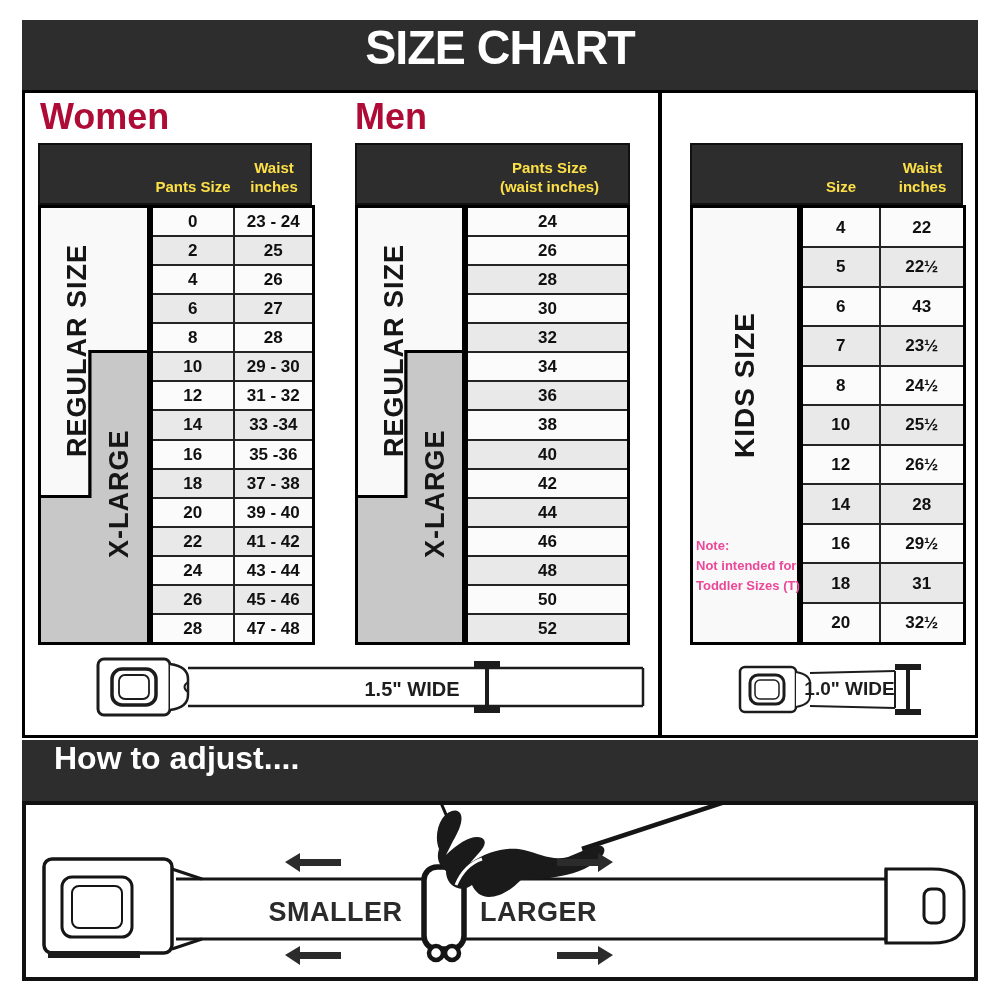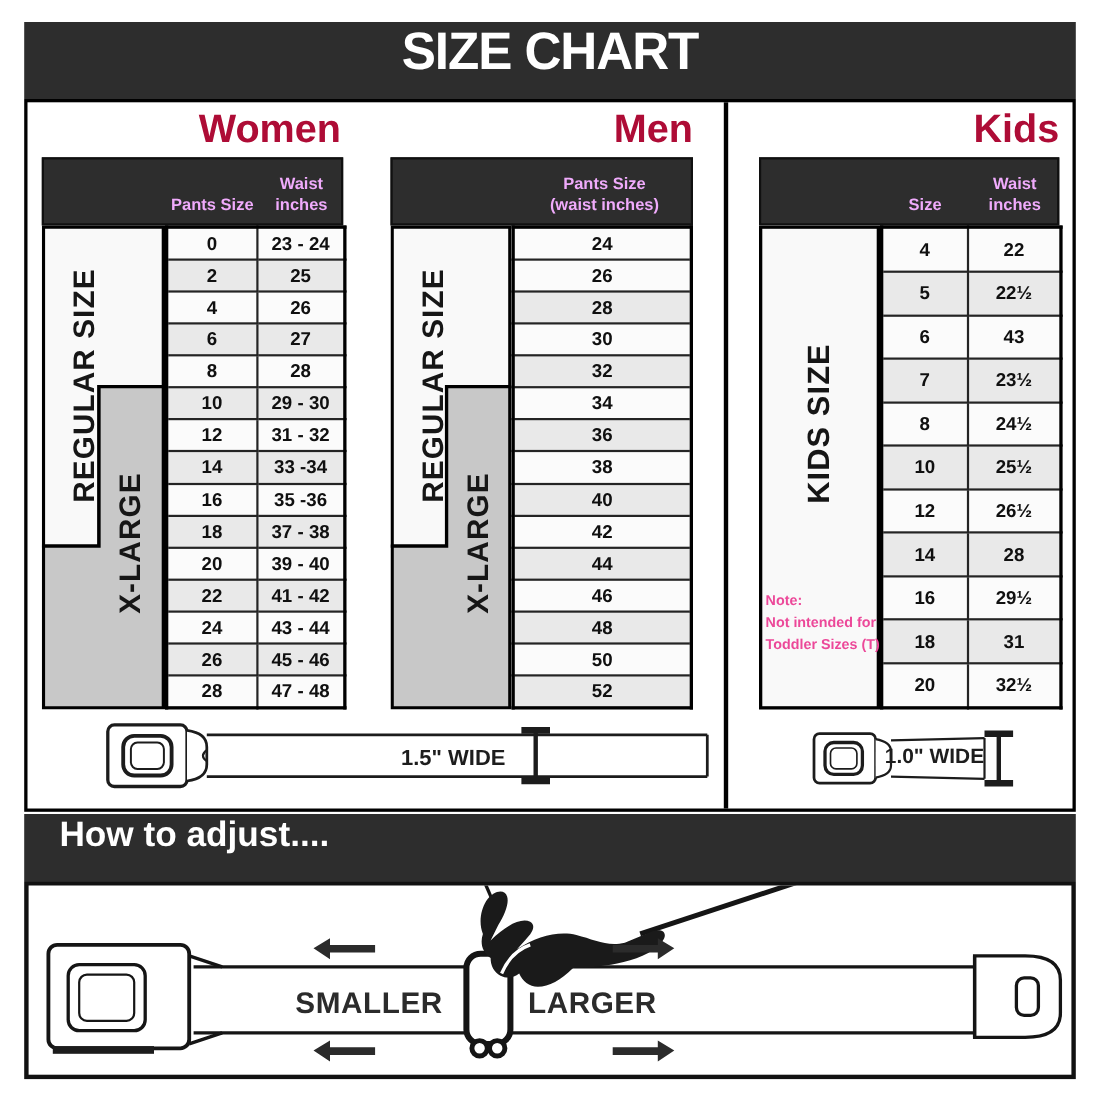--- a/index.html
+++ b/index.html
@@ -6,24 +6,24 @@
   .page{position:relative;width:1000px;height:1000px;background:#fff;overflow:hidden;
         font-family:"Liberation Sans",sans-serif;color:#111;}
   .abs{position:absolute;}
   
   .title-bar{position:absolute;left:22px;top:20px;width:956px;height:70px;background:#2d2d2d;
              display:flex;justify-content:center;}
   .title-bar span{color:#fff;font-size:48px;font-weight:bold;letter-spacing:-1px;transform:scaleX(.97);}
   
   .main-frame{position:absolute;left:22px;top:90px;width:956px;height:648px;border:3px solid #000;box-sizing:border-box;background:#fff;}
   .divider{position:absolute;left:633px;top:0;width:4px;height:100%;background:#000;}
-  .sec-h{position:absolute;top:96px;font-size:36px;font-weight:bold;color:#ae0c36;text-align:right;}
+  .sec-h{position:absolute;top:96px;font-size:36px;font-weight:bold;color:#ae0c36;text-align:left;}
   
   .thead{position:absolute;top:143px;height:62px;background:#2d2d2d;box-sizing:border-box;border:2px solid #101010;}
-  .thead .hcell{position:absolute;bottom:7px;text-align:center;color:#f0abfc;font-size:15px;font-weight:600;line-height:19px;}
+  .thead .hcell{position:absolute;bottom:7px;text-align:center;color:#fde047;font-size:15px;font-weight:600;line-height:19px;}
   
   table.val{position:absolute;border-collapse:collapse;table-layout:fixed;border:3px solid #000;box-sizing:border-box;}
   table.val td{border:2.5px solid #242424;text-align:center;vertical-align:middle;
                font-weight:bold;font-size:17px;color:#101010;background:#fbfbfb;padding:0;line-height:1;}
   table.alt-even tr:nth-child(even) td{background:#e9e9e9;}
   table.men-table tr:nth-child(odd):not(:first-child) td{background:#e9e9e9;}
   
   .vlabel{position:absolute;display:flex;align-items:center;justify-content:center;
           writing-mode:vertical-rl;transform:rotate(180deg);font-weight:bold;font-size:27px;
           letter-spacing:1px;color:#161616;white-space:nowrap;}
@@ -51,21 +51,20 @@
   <div class="title-bar">
     <span>SIZE CHART</span>
   </div>
 
   <div class="main-frame">
     <div class="divider"></div>
   </div>
 
   <div class="sec-h" style="left:40px;width:270px;">Women</div>
   <div class="sec-h" style="left:355px;width:275px;">Men</div>
-  <div class="sec-h" style="left:690px;width:273px;">Kids</div>
 
   <div class="thead" style="left:38px;width:274px;">
     <div class="hcell" style="left:112px;width:82px;">Pants Size</div>
     <div class="hcell" style="left:194px;width:80px;">
       <div>Waist</div>
       <div>inches</div>
     </div>
   </div>
   <svg class="abs" style="left:38px;top:205px;" width="112" height="440" viewBox="0 0 112 440">
     <path d="M1.5,1.5 L110.5,1.5 L110.5,146.5 L52,146.5 L52,291.5 L1.5,291.5 Z" fill="#f9f9f9" stroke="#000" stroke-width="3"></path>

